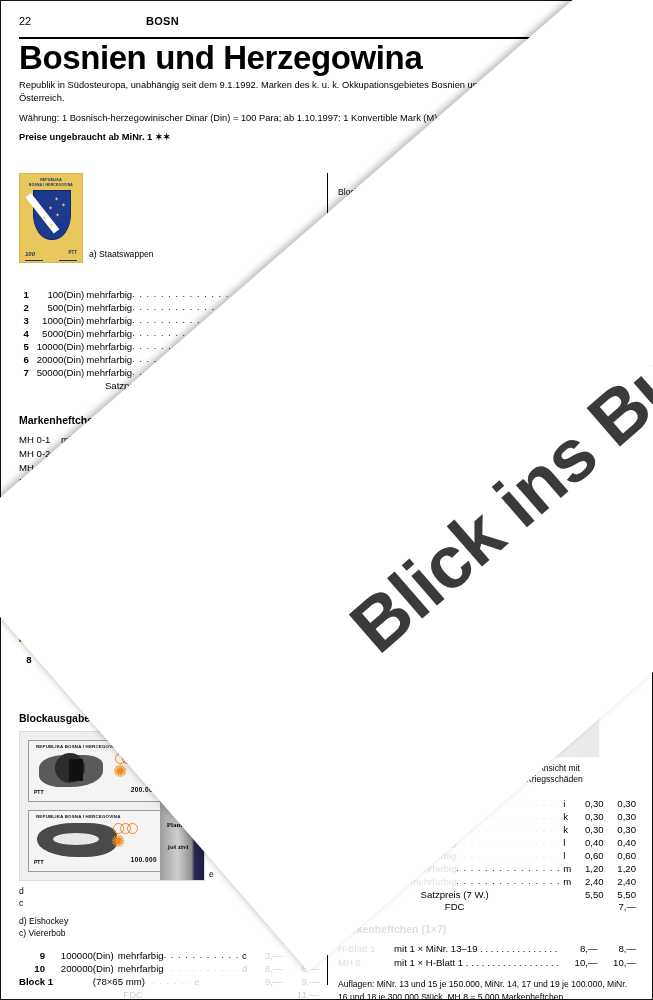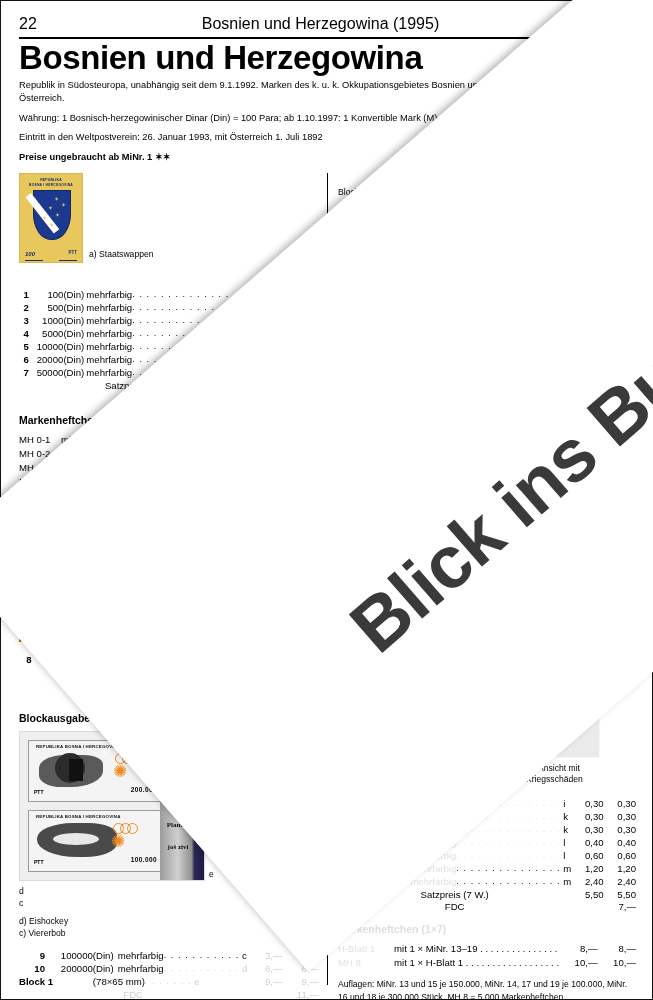--- a/index.html
+++ b/index.html
@@ -15,21 +15,21 @@
     width:653px;height:1000px;
     box-sizing:border-box;
     border:1px solid #111;
     background:#fff;
   }
 
   
   .runhead{
     position:absolute;left:18px;right:30px;top:14px;height:22px;
     display:flex;align-items:flex-start;justify-content:flex-start;
-    font-size:16px;
+    font-size:11px;
   }
   .runhead .pageno{width:80px;text-align:left;}
   .runhead .center{flex:1;text-align:center;}
   .runhead .code{width:80px;text-align:right;font-weight:bold;letter-spacing:.3px;}
   .headrule{position:absolute;left:18px;right:18px;top:36px;height:2px;background:#000;}
 
   
   .country-title{
     position:absolute;left:18px;top:40px;
     font-size:33px;font-weight:bold;letter-spacing:-0.4px;line-height:1.05;
@@ -149,30 +149,28 @@
   .fade{opacity:.20;}
   .fade2{opacity:.13;}
 </style>
 </head>
 <body>
 
 <div class="page">
 
   <div class="runhead">
     <div class="pageno">22</div>
-    <div class="center">Bosnien und Herzegowina (1995)</div>
     <div class="code">BOSN</div>
   </div>
   <div class="headrule"></div>
 
   <div class="country-title">Bosnien und Herzegowina</div>
   <div class="intro">
     <p>Republik in Südosteuropa, unabhängig seit dem 9.1.1992. Marken des k. u. k. Okkupationsgebietes Bosnien und Herzegowina siehe unter Österreich.</p>
     <p>Währung: 1 Bosnisch-herzegowinischer Dinar (Din) = 100 Para; ab 1.10.1997: 1 Konvertible Mark (M) = 100 Fening</p>
-    <p>Eintritt in den Weltpostverein: 26. Januar 1993, mit Österreich 1. Juli 1892</p>
     <p class="b">Preise ungebraucht ab MiNr. 1 ✶✶</p>
   </div>
 
   <div class="vrule"></div>
 
   <div class="col col-left">
 
     <div class="blk">
       <div class="fig-row">
         <div class="coa">

